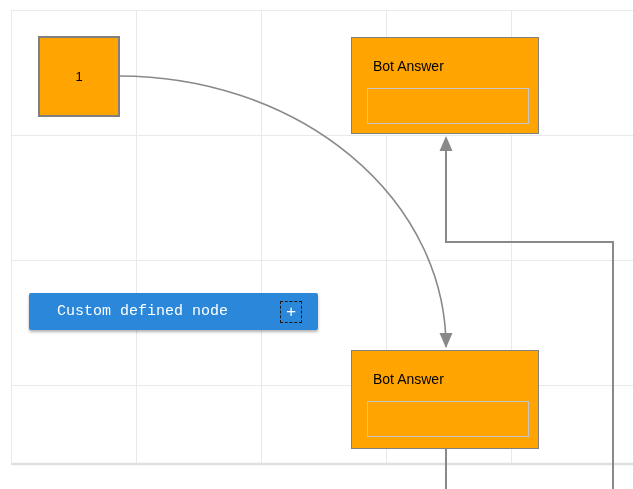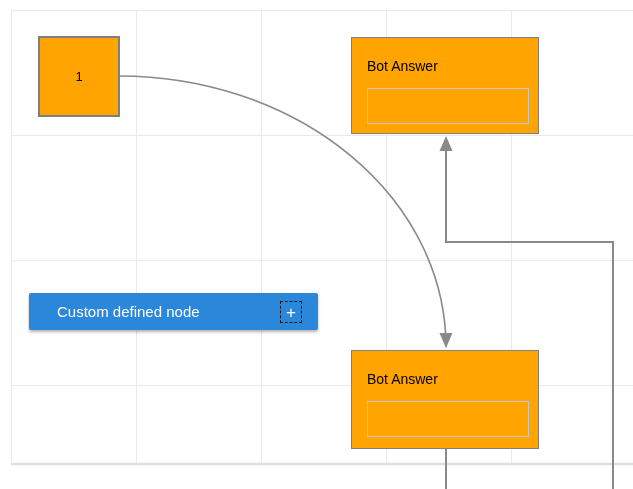--- a/index.html
+++ b/index.html
@@ -24,37 +24,38 @@
 
   
   .bot-node{
     width:188px;height:97px;
     background:#ffa400;border:1px solid #808080;
     color:#000;
   }
   .bot-node.top{left:351px;top:37px;}
   .bot-node.bottom{left:351px;top:350px;height:99px;}
   .bot-title{
-    position:absolute;left:15px;top:20px;
+    position:absolute;left:21px;top:20px;
     font-size:14px;color:#000;
   }
   .bot-input{
     position:absolute;left:15px;top:50px;
     width:160px;height:34px;
     border:1px solid #c6c6c6;
     background:transparent;
   }
 
   
   .custom-node{
     left:29px;top:293px;width:289px;height:37px;
     background:#2b87d9;border-radius:2px;
     box-shadow:0 2px 3px rgba(0,0,0,0.30);
     display:flex;align-items:center;
     color:#ffffff;
+    font-family:Liberation Mono, monospace;
   }
   .custom-label{
     margin-left:28px;font-size:15px;color:#ffffff;
     flex:0 0 auto;
   }
   .add-port{
     position:absolute;right:16px;top:8px;
     width:22px;height:22px;box-sizing:border-box;
     border:1.5px dashed #1a1a1a;
     display:flex;align-items:center;justify-content:center;

